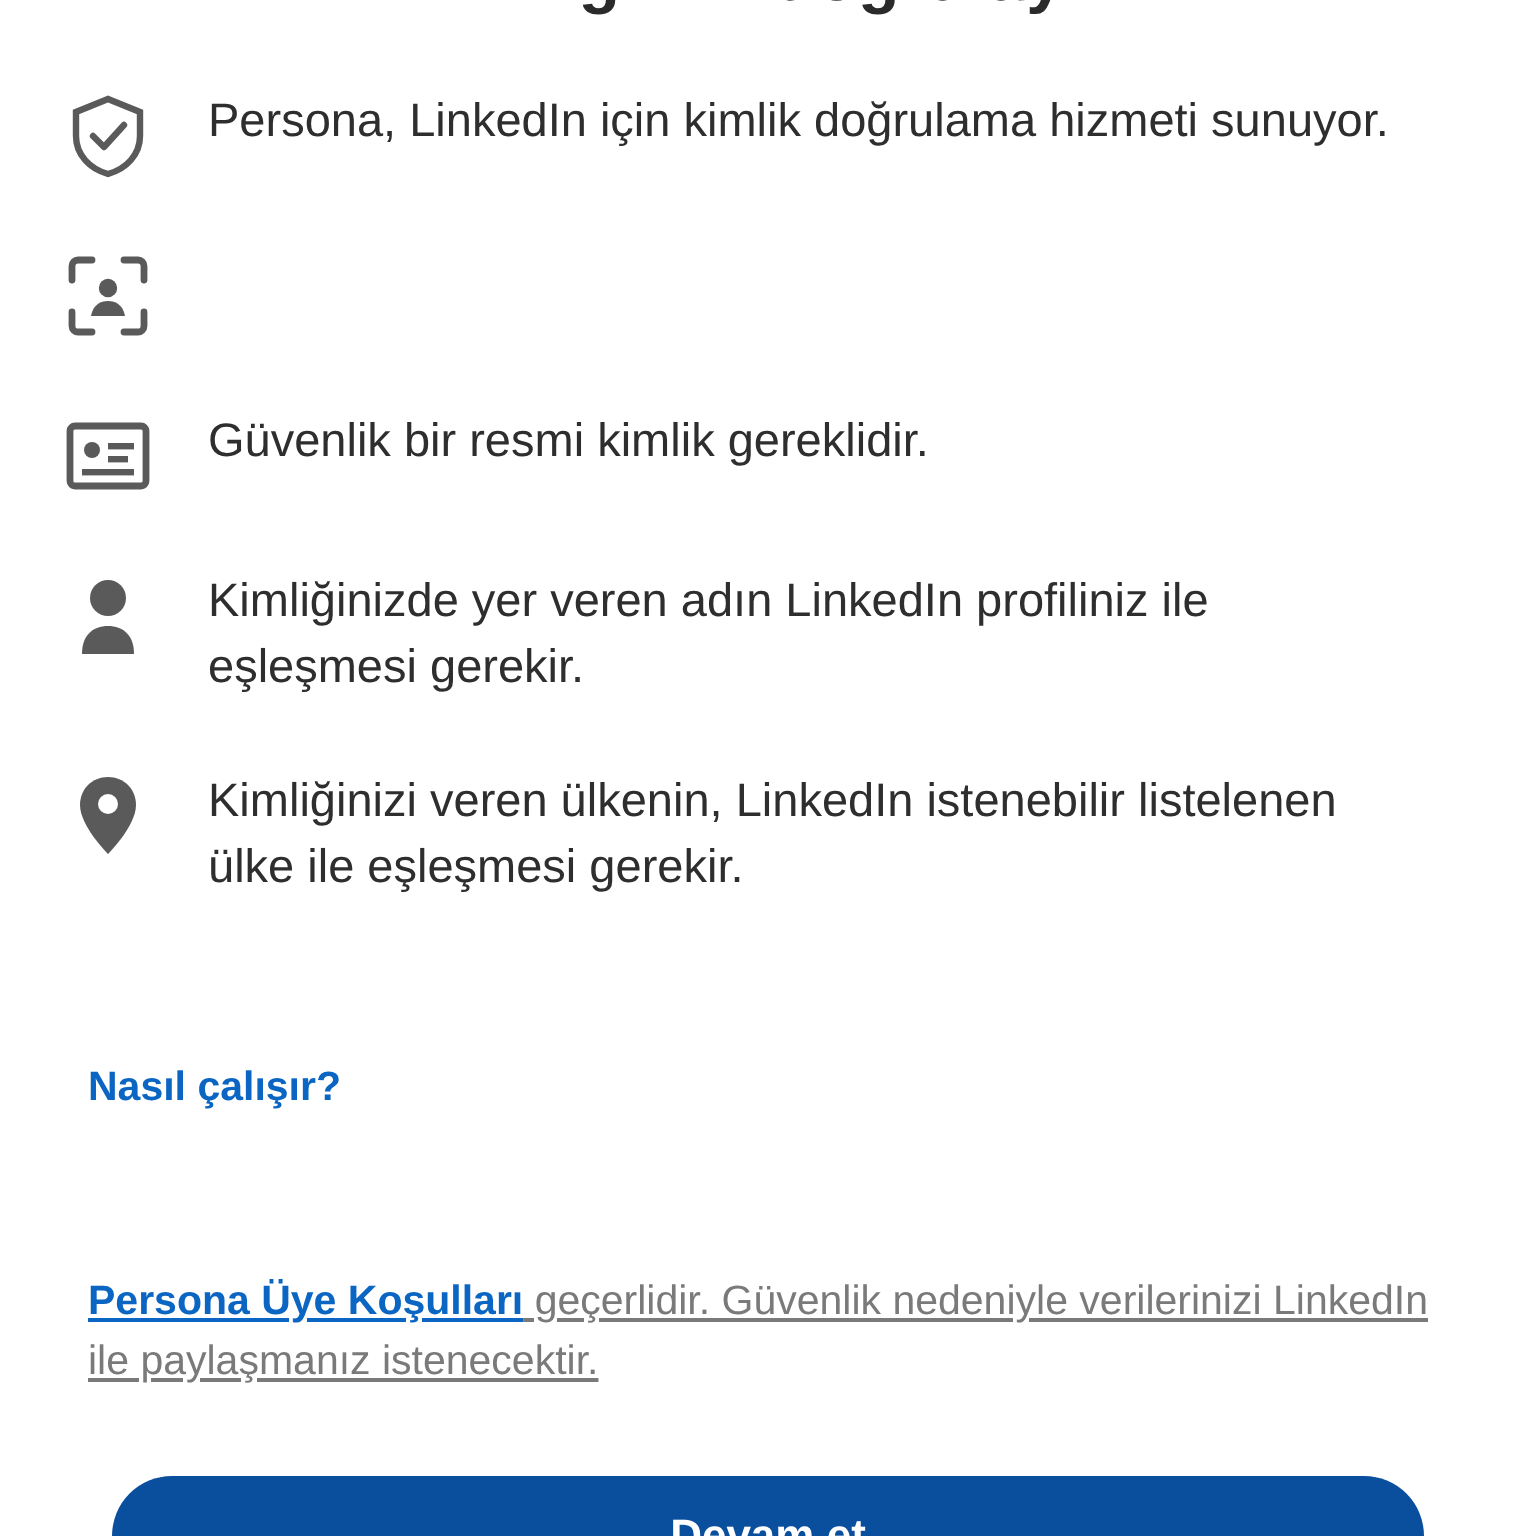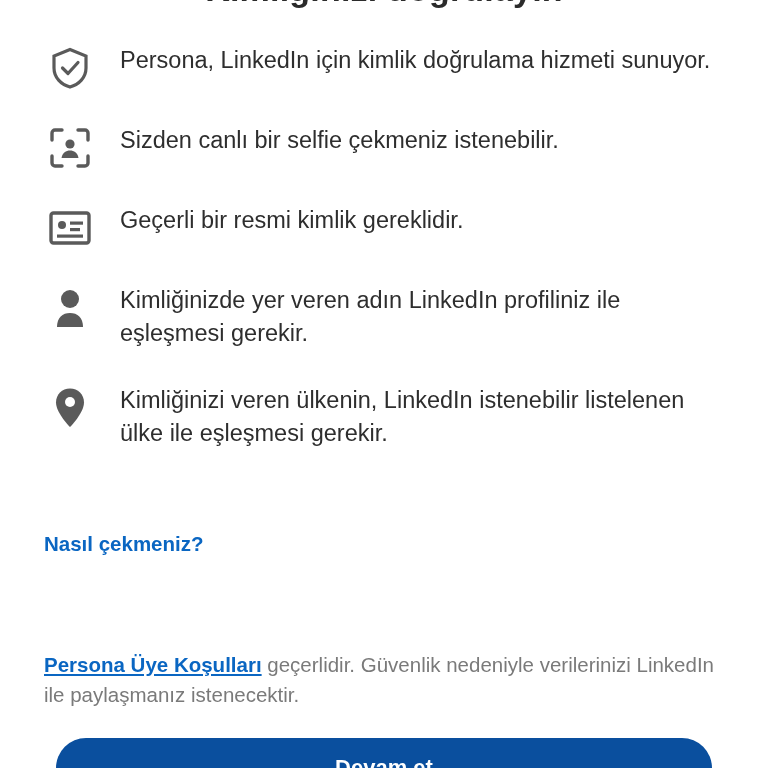--- a/index.html
+++ b/index.html
@@ -44,21 +44,21 @@
   .bullets {
     position: absolute;
     top: 44px;
     left: 0;
     width: 768px;
   }
 
   .bullet {
     display: flex;
     align-items: flex-start;
-    padding: 0 40px 0 48px;
+    padding: 0 40px 0 32px;
     margin-bottom: 34px;
   }
   .bullet .icon {
     flex: 0 0 auto;
     width: 44px;
     height: 44px;
     display: flex;
     align-items: center;
     justify-content: center;
     margin-top: 2px;
@@ -77,26 +77,27 @@
     top: 532px;
     left: 44px;
     font-size: 20.5px;
     font-weight: bold;
     color: #0a66c2;
     text-decoration: none;
   }
 
   .terms {
     position: absolute;
-    top: 650px;
+    top: 636px;
     left: 44px;
     width: 684px;
     font-size: 20.5px;
     line-height: 30px;
     color: #7a7a7a;
+    text-decoration: underline;
   }
   .terms .tlink {
     color: #0a66c2;
     font-weight: bold;
   }
 
   .cta {
     position: absolute;
     left: 56px;
     top: 738px;
@@ -137,34 +138,33 @@
       <span class="icon">
         <svg width="42" height="42" viewBox="0 0 42 42" fill="none">
           <path d="M3 13 V6 A3 3 0 0 1 6 3 H13" stroke="#5a5a5a" stroke-width="3.4" stroke-linecap="round"></path>
           <path d="M29 3 H36 A3 3 0 0 1 39 6 V13" stroke="#5a5a5a" stroke-width="3.4" stroke-linecap="round"></path>
           <path d="M39 29 V36 A3 3 0 0 1 36 39 H29" stroke="#5a5a5a" stroke-width="3.4" stroke-linecap="round"></path>
           <path d="M13 39 H6 A3 3 0 0 1 3 36 V29" stroke="#5a5a5a" stroke-width="3.4" stroke-linecap="round"></path>
           <circle cx="21" cy="17" r="4.6" fill="#5a5a5a"></circle>
           <path d="M12.5 31 C13.5 25.5 17 23.5 21 23.5 C25 23.5 28.5 25.5 29.5 31 Z" fill="#5a5a5a"></path>
         </svg>
       </span>
-      <span class="text">Sizden canlı bir selfie çekmeniz istenebilir.</span>
     </div>
 
     <div class="bullet">
       <span class="icon">
         <svg width="42" height="34" viewBox="0 0 42 34" fill="none">
           <rect x="2" y="2" width="38" height="30" rx="2.5" stroke="#5a5a5a" stroke-width="3.4"></rect>
           <circle cx="13" cy="14" r="4" fill="#5a5a5a"></circle>
           <rect x="21" y="10.5" width="13" height="3.2" fill="#5a5a5a"></rect>
           <rect x="21" y="17" width="10" height="3.2" fill="#5a5a5a"></rect>
           <rect x="8" y="23.5" width="26" height="3.2" fill="#5a5a5a"></rect>
         </svg>
       </span>
-      <span class="text">Geçerli bir resmi kimlik gereklidir.</span>
+      <span class="text">Güvenlik bir resmi kimlik gereklidir.</span>
     </div>
 
     <div class="bullet">
       <span class="icon">
         <svg width="34" height="40" viewBox="0 0 34 40" fill="none">
           <circle cx="17" cy="11" r="9" fill="#5a5a5a"></circle>
           <path d="M4 39 C4 29.5 9.5 25 17 25 C24.5 25 30 29.5 30 39 Z" fill="#5a5a5a"></path>
         </svg>
       </span>
       <span class="text">Kimliğinizde yer veren adın LinkedIn profiliniz ile eşleşmesi gerekir.</span>
@@ -175,21 +175,21 @@
         <svg width="32" height="42" viewBox="0 0 32 42" fill="none">
           <path d="M16 1.5 C8 1.5 2 7.5 2 15.5 C2 26 16 40 16 40 C16 40 30 26 30 15.5 C30 7.5 24 1.5 16 1.5 Z" fill="#5a5a5a"></path>
           <circle cx="16" cy="15" r="5" fill="#ffffff"></circle>
         </svg>
       </span>
       <span class="text">Kimliğinizi veren ülkenin, LinkedIn istenebilir listelenen ülke ile eşleşmesi gerekir.</span>
     </div>
 
   </div>
 
-  <a class="howlink" href="#">Nasıl çekmeniz?</a>
+  <a class="howlink" href="#">Nasıl çalışır?</a>
 
   <div class="terms">
     <a class="tlink" href="#">Persona Üye Koşulları</a><span> geçerlidir. Güvenlik nedeniyle verilerinizi LinkedIn ile paylaşmanız istenecektir.</span>
   </div>
 
   <button class="cta">Devam et</button>
 
 </div>
 
 </body></html>

